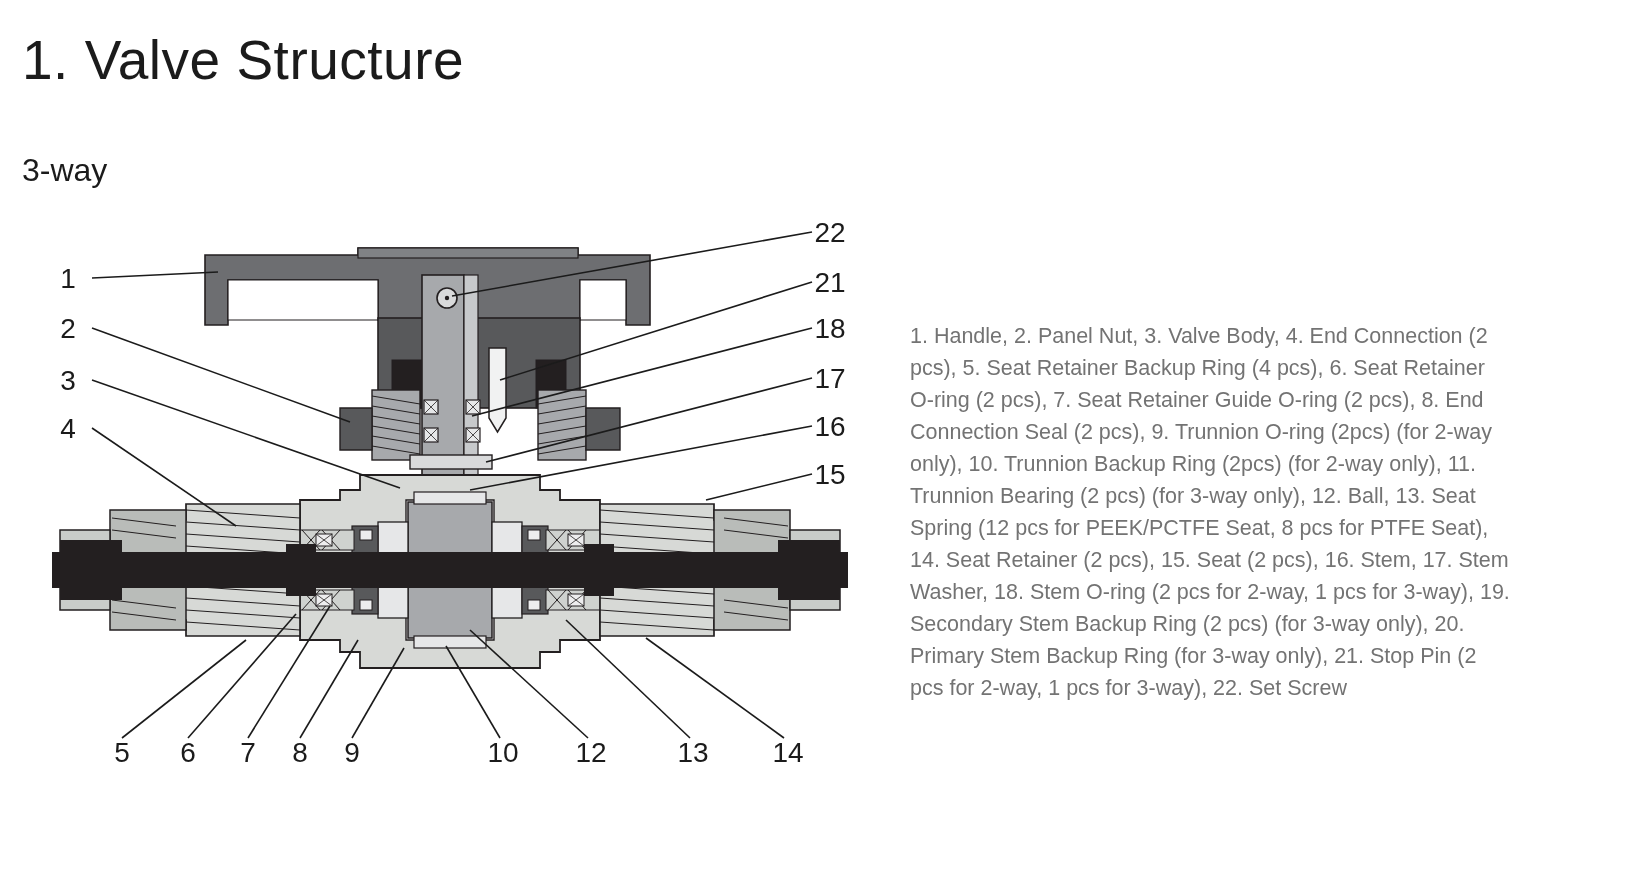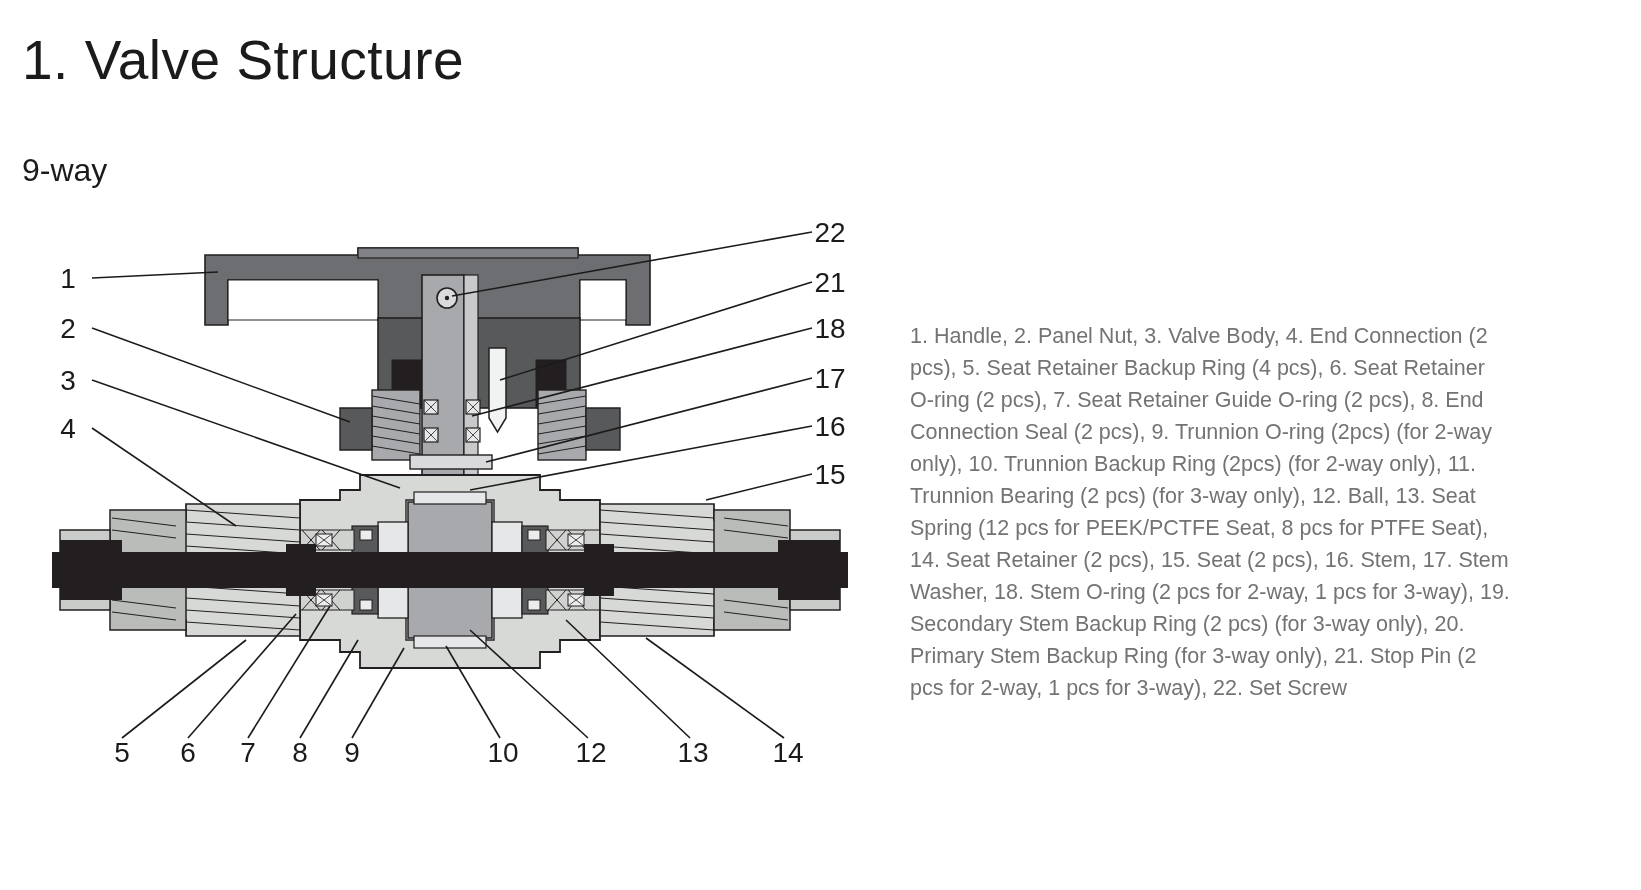--- a/index.html
+++ b/index.html
@@ -68,21 +68,21 @@
     stroke-width: 1.6;
     fill: none;
   }
 </style>
 </head>
 <body>
 
 <div class="page">
 
   <div class="title">1. Valve Structure</div>
-  <div class="subtitle">9-way</div>
+  <div class="subtitle">3-way</div>
 
   <div class="legend">1. Handle, 2. Panel Nut, 3. Valve Body, 4. End Connection (2 pcs), 5. Seat Retainer Backup Ring (4 pcs), 6. Seat Retainer O-ring (2 pcs), 7. Seat Retainer Guide O-ring (2 pcs), 8. End Connection Seal (2 pcs), 9. Trunnion O-ring (2pcs) (for 2-way only), 10. Trunnion Backup Ring (2pcs) (for 2-way only), 11. Trunnion Bearing (2 pcs) (for 3-way only), 12. Ball, 13. Seat Spring (12 pcs for PEEK/PCTFE Seat, 8 pcs for PTFE Seat), 14. Seat Retainer (2 pcs), 15. Seat (2 pcs), 16. Stem, 17. Stem Washer, 18. Stem O-ring (2 pcs for 2-way, 1 pcs for 3-way), 19. Secondary Stem Backup Ring (2 pcs) (for 3-way only), 20. Primary Stem Backup Ring (for 3-way only), 21. Stop Pin (2 pcs for 2-way, 1 pcs for 3-way), 22. Set Screw</div>
 
   <div class="diagram">
     <svg width="900" height="580" viewBox="0 0 900 580" xmlns="http://www.w3.org/2000/svg">
 
       <g>
 
         <g>
           <path d="M205,125 L205,55 L358,55 L358,48 L578,48 L578,55 L650,55 L650,125 L626,125 L626,80 L580,80 L580,120 L378,120 L378,80 L228,80 L228,125 Z" fill="#6d6e71" stroke="#231f20" stroke-width="1.6"></path>

